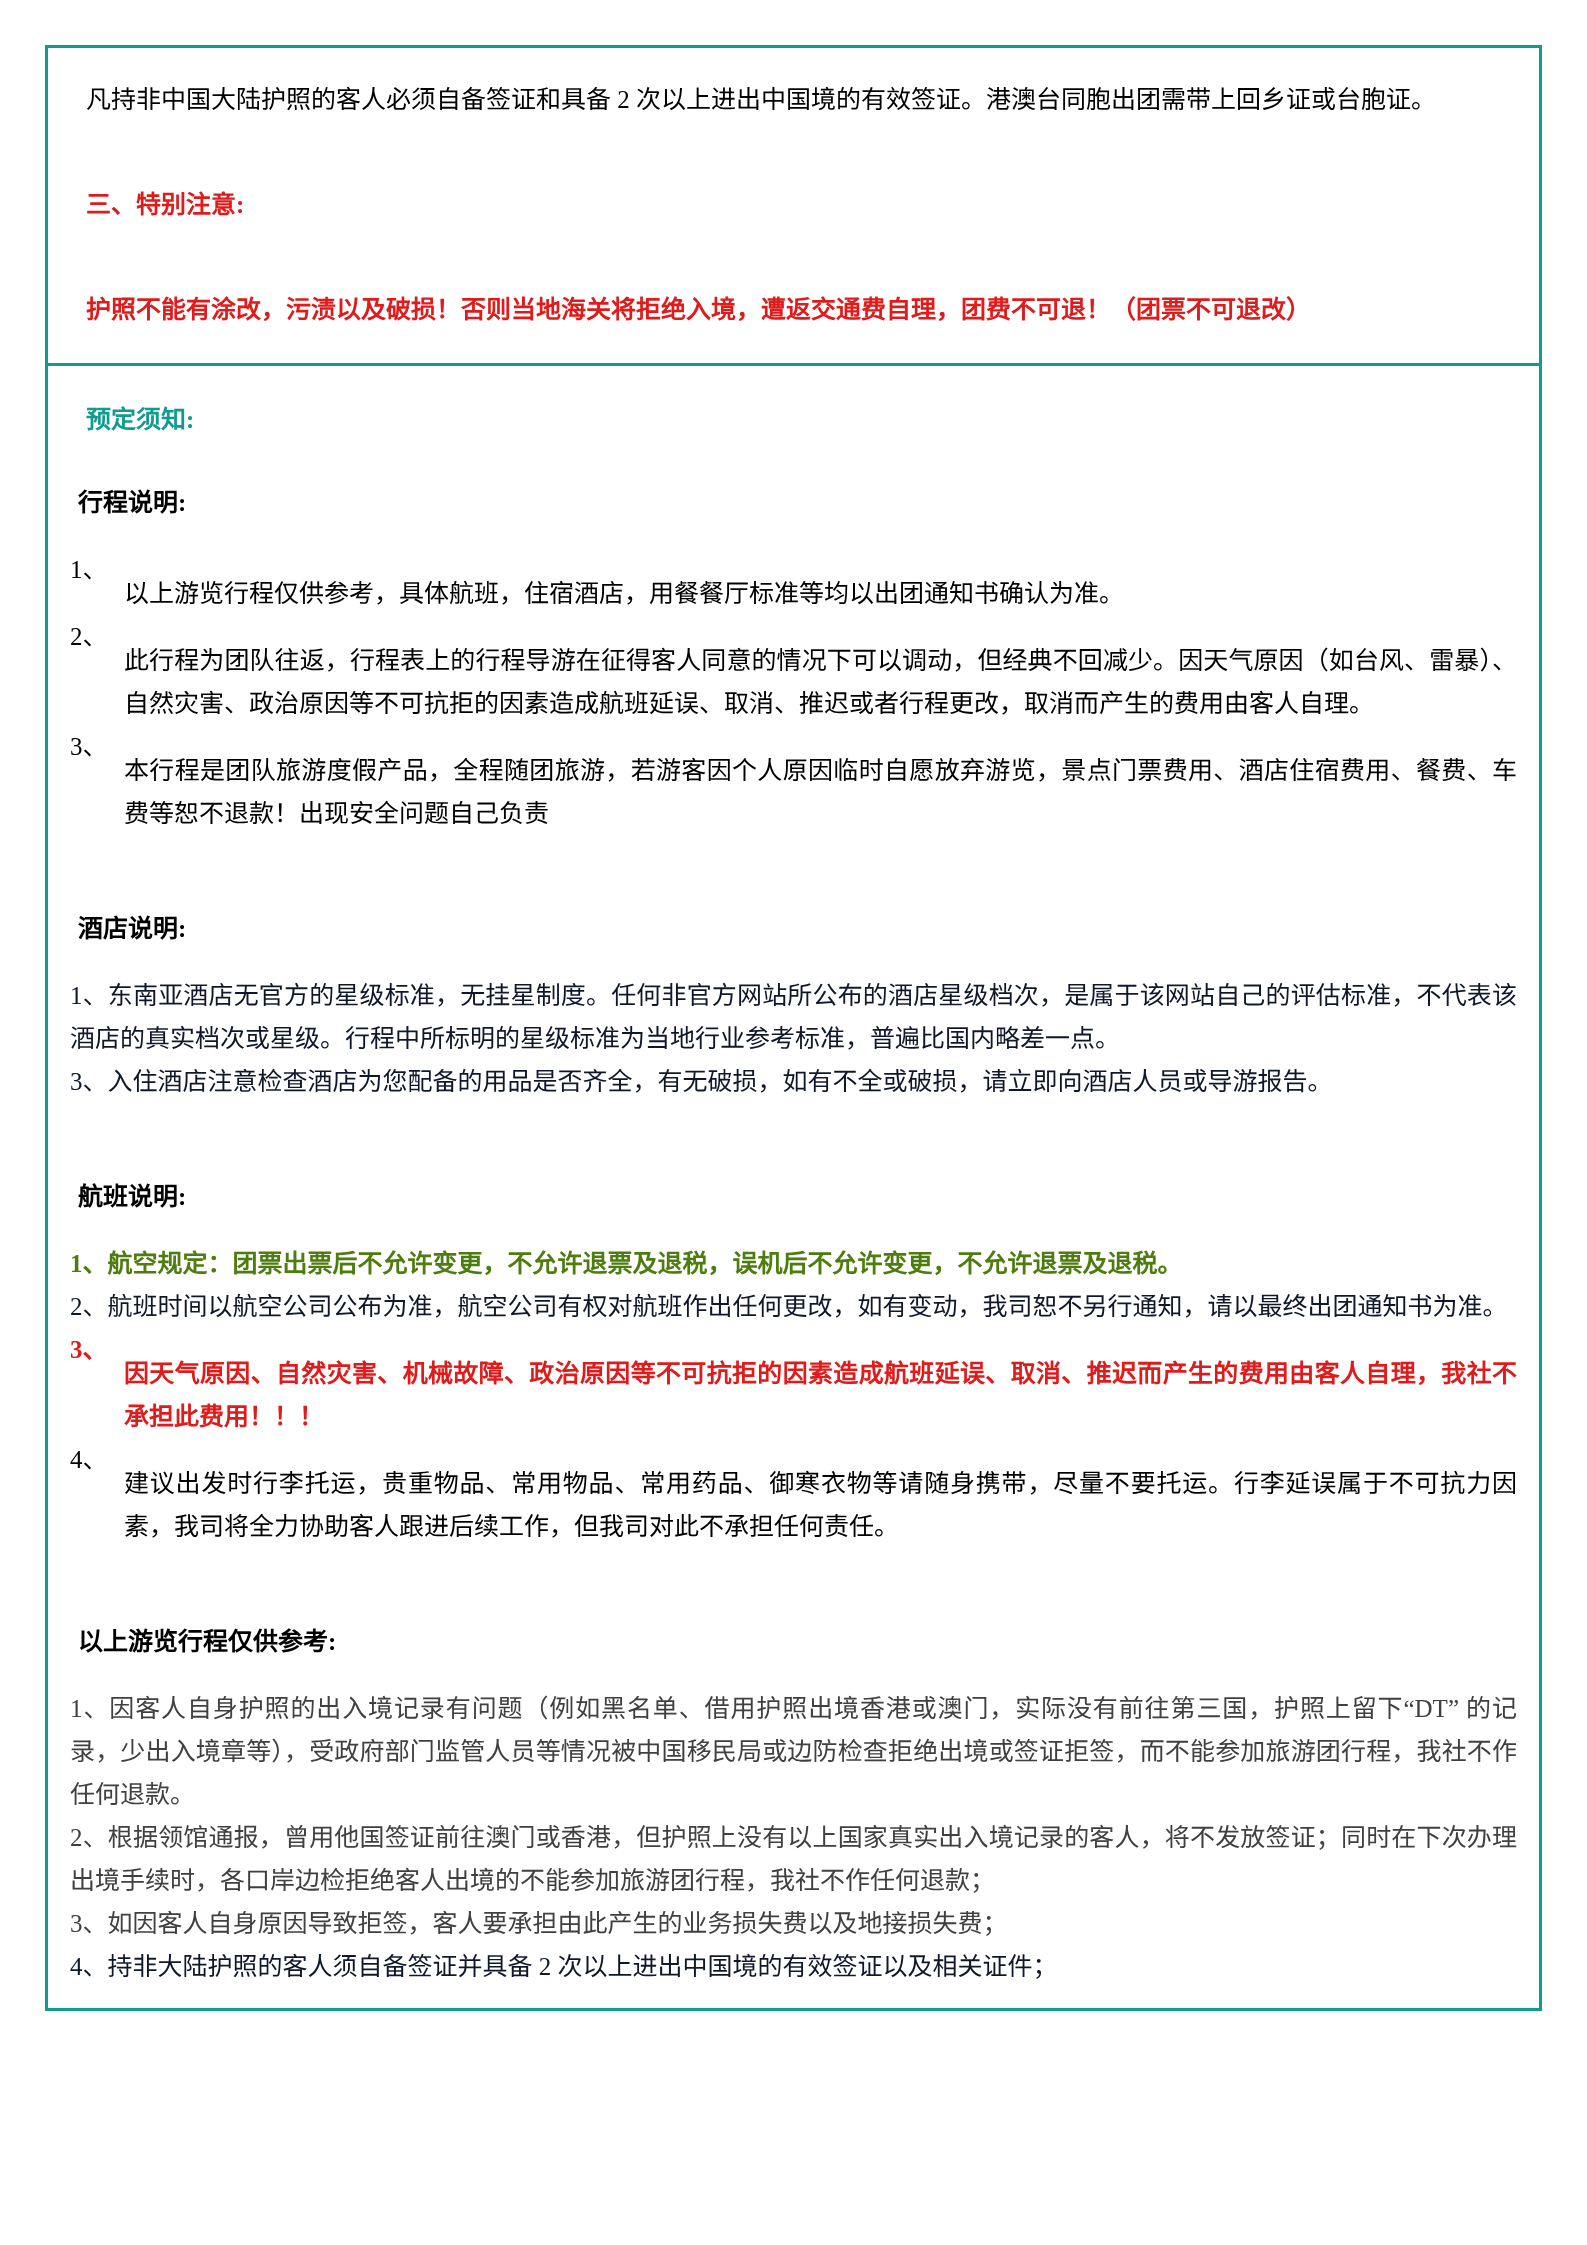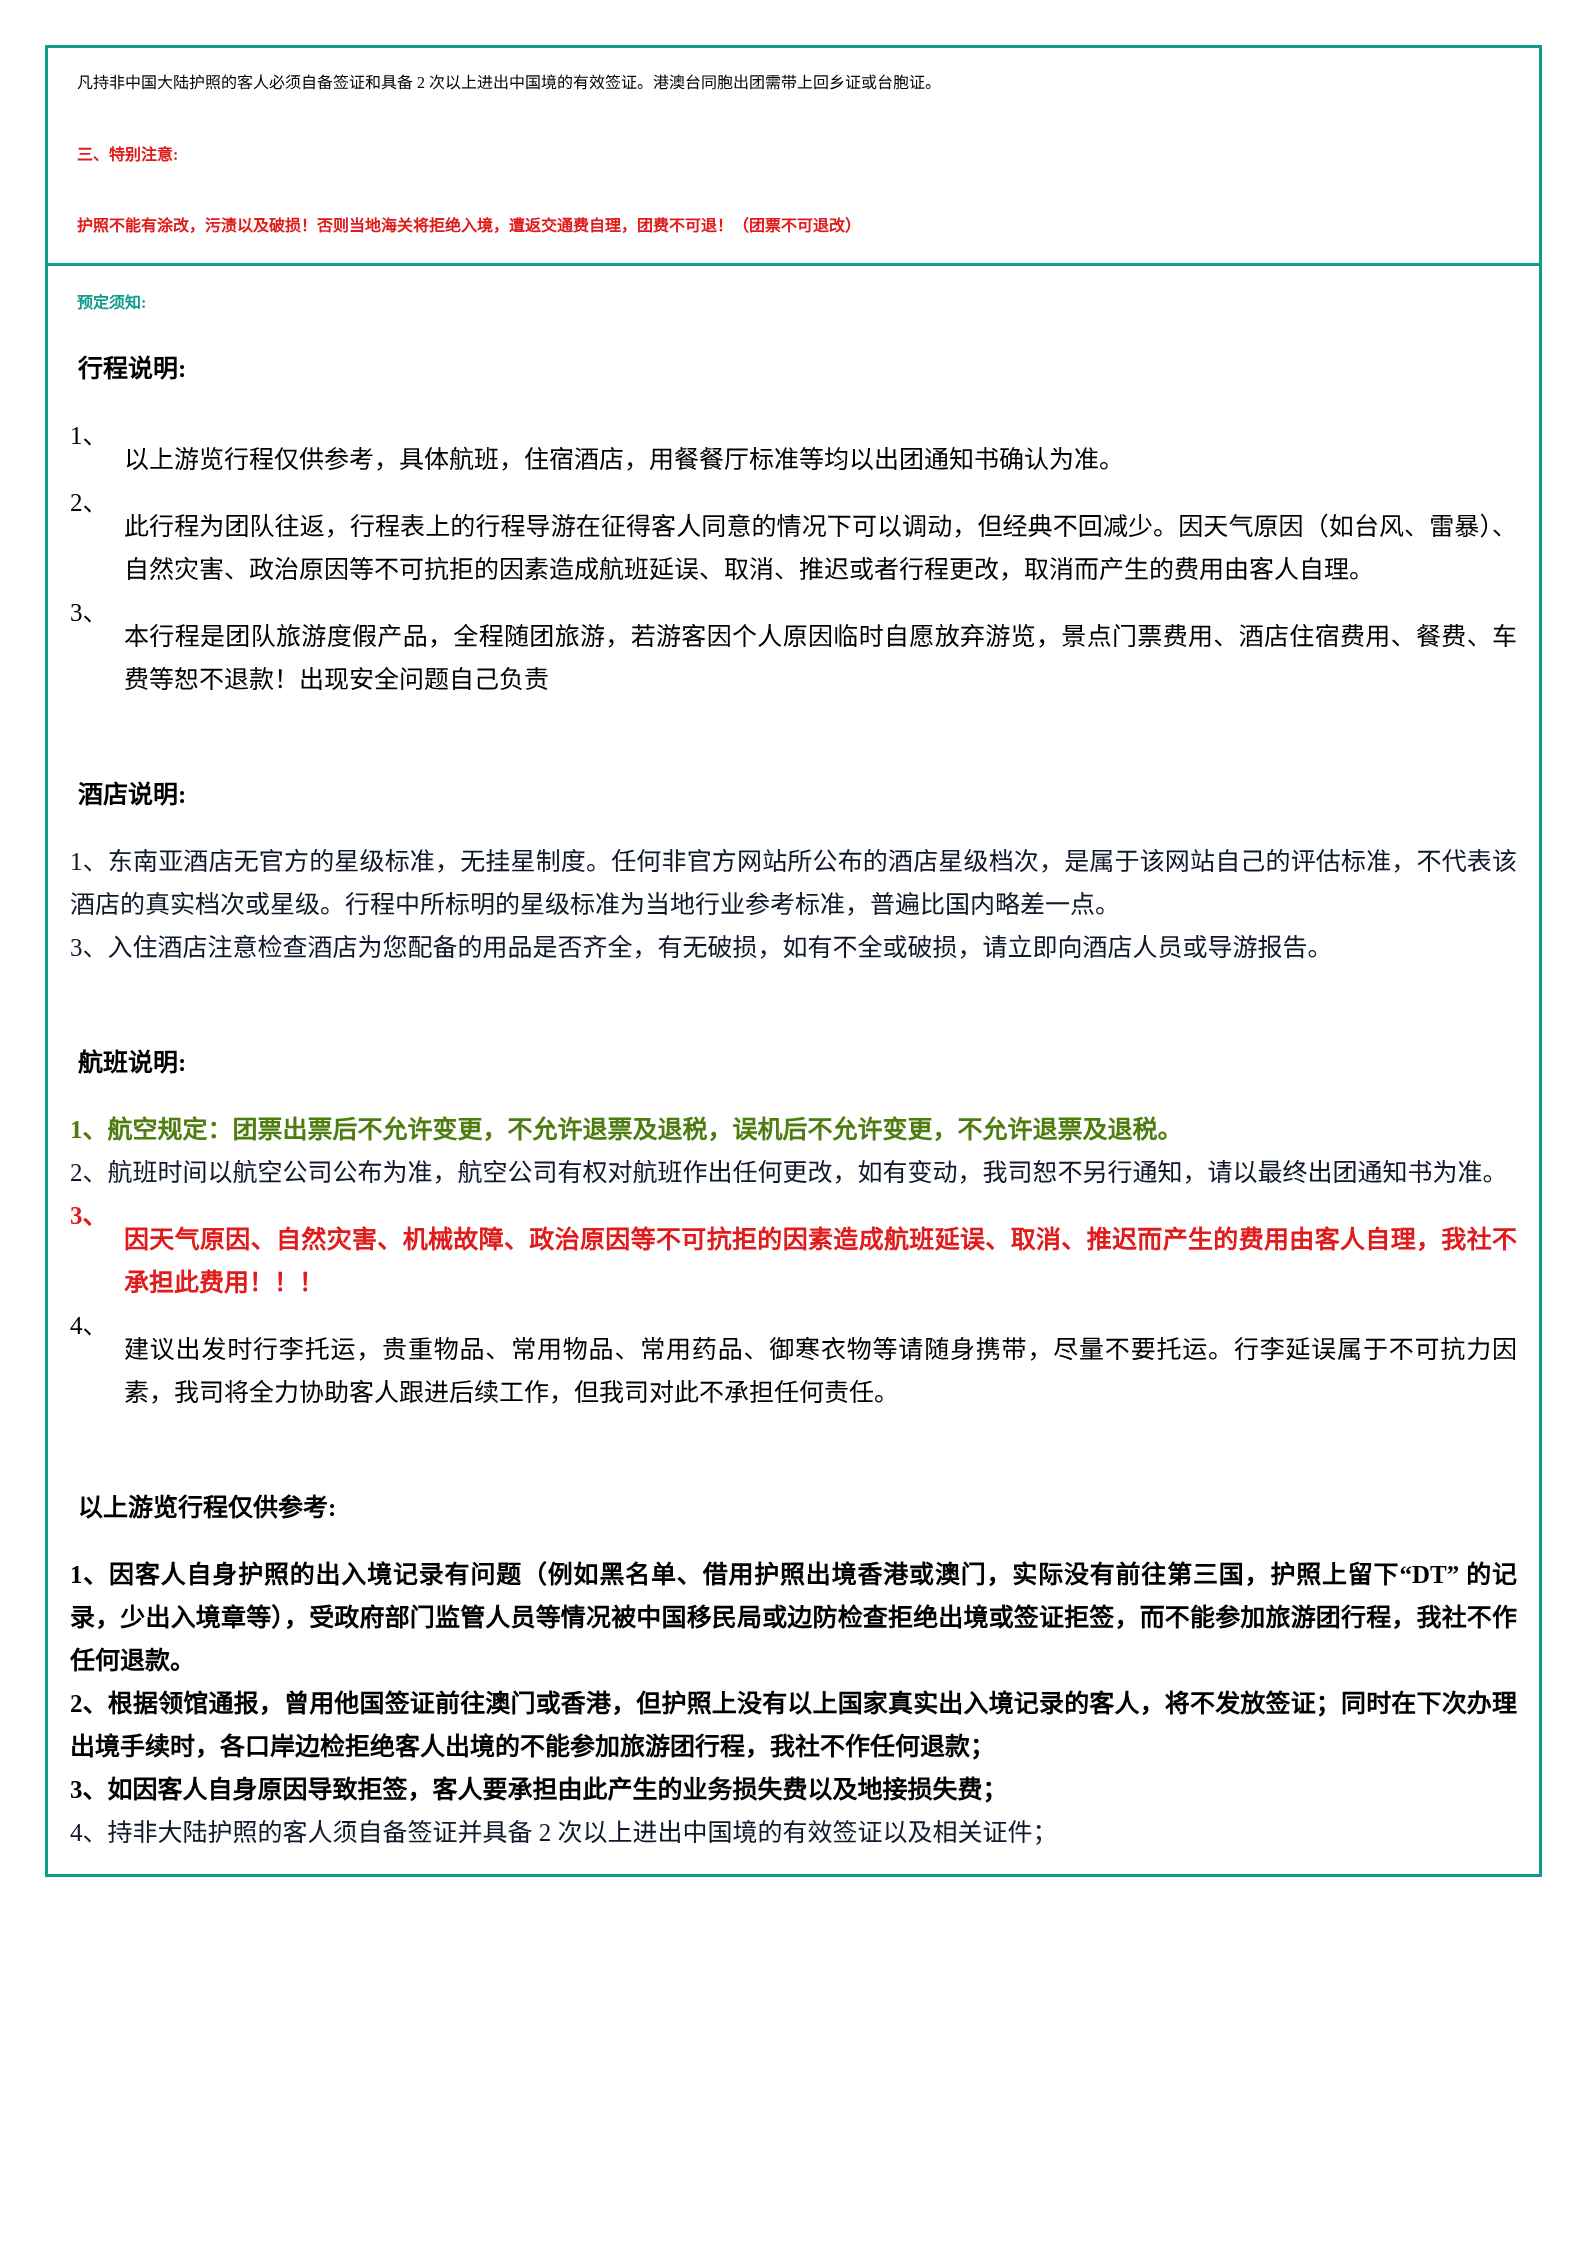--- a/index.html
+++ b/index.html
@@ -34,24 +34,24 @@
   .box.top {
     padding: 14px 22px 16px 22px;
   }
   .box.bottom {
     border-top: none;
     padding: 16px 22px 20px 22px;
   }
 
   
   .p {
-    font-size: 16px;
+    font-size: 25px;
     line-height: 1.72;
     color: #000000;
-    margin: 7px;
+    margin: 16px;
     text-align: justify;
     text-justify: inter-ideograph;
     white-space: pre-wrap;
   }
   .p.redbold {
     color: #e01b1b;
     font-weight: bold;
   }
   .p.teal {
     color: #0f9b8e;
@@ -91,21 +91,21 @@
   
   .flush {
     font-size: 25px;
     line-height: 1.72;
     color: #0f172a;
     margin: 0;
     text-align: justify;
     text-justify: inter-ideograph;
     white-space: pre-wrap;
   }
-  .flush.red { color: #000000; font-weight: bold; }
+  .flush.red { color: #404040; }
   .flush.redbold { color: #4d7c0f; font-weight: bold; }
 
   .spacer-sm { height: 16px; }
   .spacer-md { height: 30px; }
   .spacer-xl { height: 64px; }
 </style>
 </head>
 <body>
 
 <div class="page">

